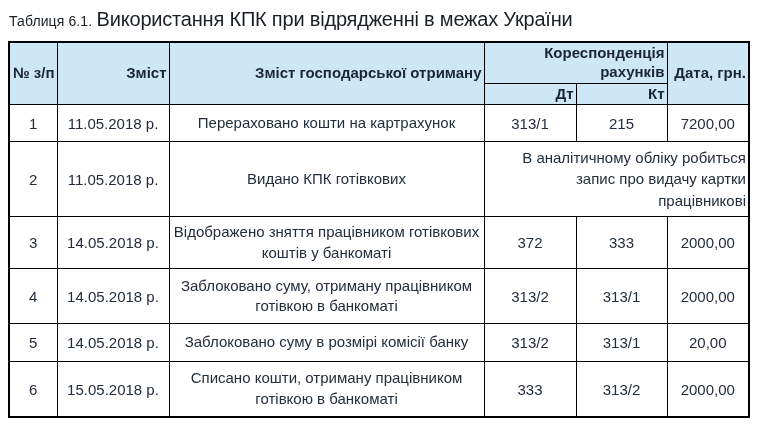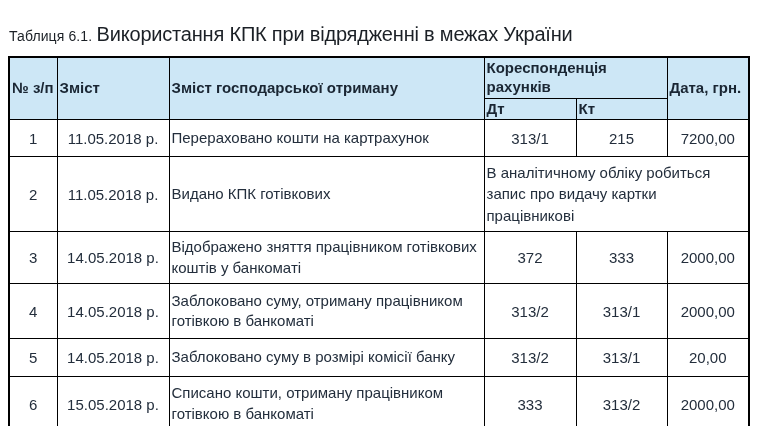--- a/index.html
+++ b/index.html
@@ -8,21 +8,21 @@
     background: #ffffff;
     width: 757px;
     height: 426px;
     overflow: hidden;
     font-family: "Liberation Sans", "DejaVu Sans", sans-serif;
   }
   .page {
     width: 757px;
     height: 309px;
     box-sizing: border-box;
-    padding: 23px 0 0 8px;
+    padding: 8px 0 0 8px;
   }
   .caption {
     margin: 0 0 10px 1px;
     color: #1b2026;
     white-space: nowrap;
   }
   .caption-prefix {
     font-size: 14px;
     letter-spacing: 0.1px;
   }
@@ -42,34 +42,34 @@
     color: #232e3c;
     font-size: 15px;
     box-sizing: border-box;
     padding: 1px 2px;
     overflow: hidden;
   }
   table.acct th {
     background: #cde7f6;
     color: #1a2633;
     font-weight: bold;
-    text-align: left;
+    text-align: right;
     line-height: 1.25;
   }
   td.c {
     text-align: center;
     white-space: nowrap;
   }
   td.op {
-    text-align: left;
+    text-align: center;
     padding: 3px 6px 3px 8px;
     line-height: 1.38;
   }
   td.note {
-    text-align: left;
+    text-align: right;
     padding: 3px 6px 3px 8px;
     line-height: 1.45;
   }
   th.sum-h { white-space: nowrap; }
   tr.hr1 { height: 41px; }
   tr.hr2 { height: 20px; }
   tr.r1 { height: 37px; }
   tr.r2 { height: 75px; }
   tr.r3 { height: 52px; }
   tr.r4 { height: 55px; }

